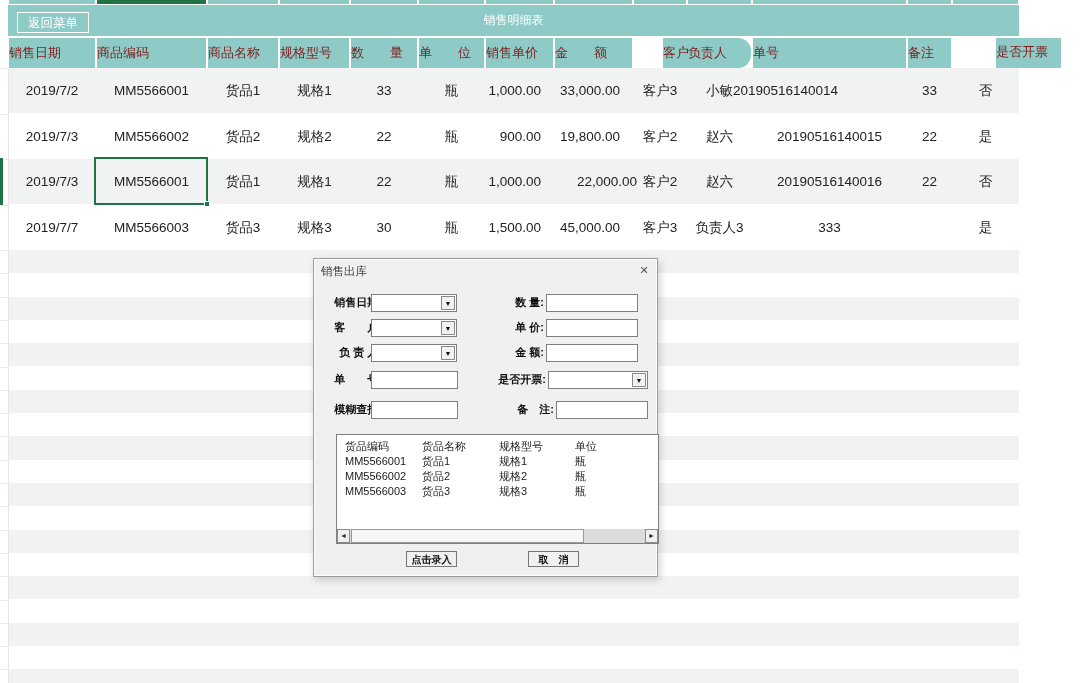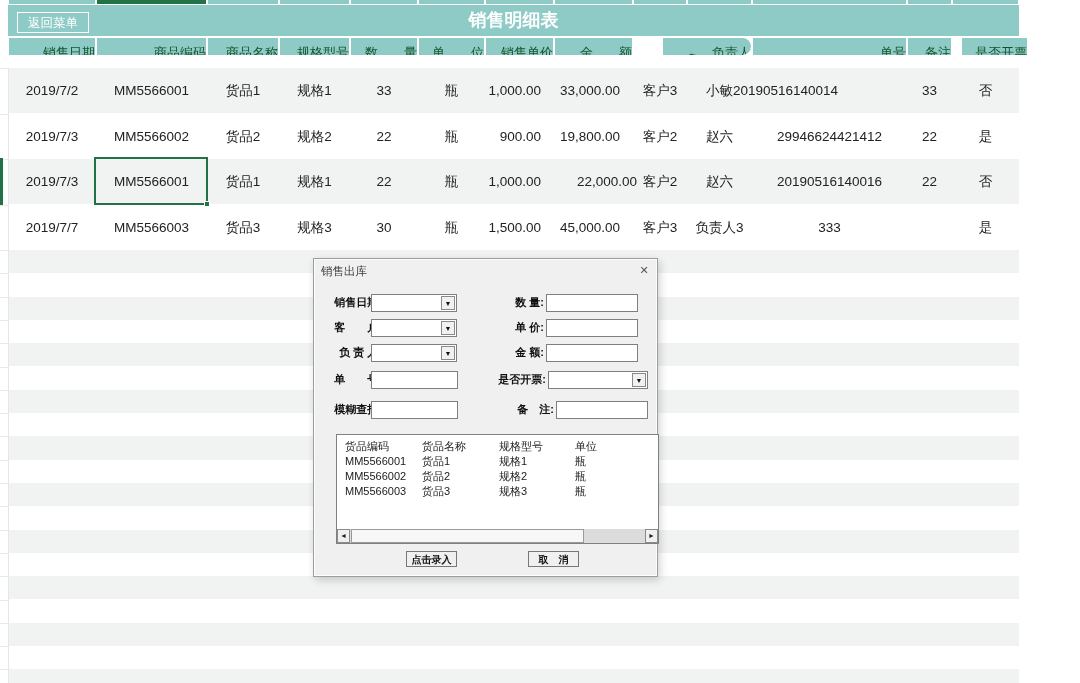--- a/index.html
+++ b/index.html
@@ -8,23 +8,23 @@
   .screen { position:relative; width:1080px; height:683px; background:#fff; overflow:hidden; }
 
   
   .seg { position:absolute; top:0; height:4px; background:var(--teal); }
   .seg.active-col { background:var(--green); }
   .title-row { position:absolute; left:8px; top:5px; width:1011px; height:31px; background:var(--teal); }
   .back-btn { position:absolute; left:9px; top:7px; width:72px; height:21px;
               background:transparent; border:1px solid #fff; color:#fff; font-size:12.5px;
               font-family:inherit; cursor:pointer; line-height:18px; }
   .table-title { position:absolute; left:0; top:0; width:100%; height:31px; line-height:31px;
-                 text-align:center; color:#fff; font-weight:bold; font-size:18px; }
-  .hdr-cell { position:absolute; top:38px; height:17px; background:var(--teal); color:#14532d;
-              font-size:13px; text-align:right; line-height:30px; overflow:hidden; white-space:nowrap; }
+                 text-align:center; color:#fff; font-weight:normal; font-size:12px; }
+  .hdr-cell { position:absolute; top:38px; height:30px; background:var(--teal); color:#7f1d1d;
+              font-size:13px; text-align:left; line-height:30px; overflow:hidden; white-space:nowrap; }
   .data-band { position:absolute; left:8px; width:1011px; height:45px; }
   .band-gray { background:var(--band); }
   .band-white { background:#fff; }
   .cell { position:absolute; top:0; height:45.5px; line-height:45.5px; font-size:13.5px;
           color:#222; text-align:center; white-space:nowrap; overflow:hidden; }
   .cell.num { text-align:right; padding-right:13px; }
   .stripe { position:absolute; left:8px; width:1011px; }
   .gutter-line { position:absolute; left:0; width:8px; border-top:1px solid #e9e9e9; height:0; }
   .vline { position:absolute; left:8px; top:68px; width:1px; height:615px; background:#e6e6e6; }
   .sel-rowbar { position:absolute; left:0; top:158px; width:3px; height:47px; background:var(--green); }
@@ -97,21 +97,21 @@
       <div class="hdr-cell" style="left: 208px; width: 70px;">商品名称</div>
       <div class="hdr-cell" style="left: 280px; width: 69px;">规格型号</div>
       <div class="hdr-cell" style="left: 351px; width: 66px;">数　　量</div>
       <div class="hdr-cell" style="left: 419px; width: 65px;">单　　位</div>
       <div class="hdr-cell" style="left: 486px; width: 67px;">销售单价</div>
       <div class="hdr-cell" style="left: 555px; width: 77px;">金　　额</div>
       <div class="hdr-cell" style="left: 634px; width: 52px; margin-left: 29px;">客户</div>
       <div class="hdr-cell" style="left: 688px; width: 63px; border-radius: 13px;">负责人</div>
       <div class="hdr-cell" style="left: 753px; width: 153px;">单号</div>
       <div class="hdr-cell" style="left: 908px; width: 43px;">备注</div>
-      <div class="hdr-cell" style="left: 962px; width: 65px;">是否开票</div>
+      <div class="hdr-cell" style="left: 996px; width: 65px; font-family: Liberation Mono, monospace;">是否开票</div>
     </div>
   <div id="datarows">
       <div class="data-band band-gray" style="top: 68px;">
         <div class="cell" style="left: 0px; width: 88px;">2019/7/2</div>
         <div class="cell" style="left: 88px; width: 111px;">MM5566001</div>
         <div class="cell" style="left: 199px; width: 72px;">货品1</div>
         <div class="cell" style="left: 271px; width: 71px;">规格1</div>
         <div class="cell" style="left: 342px; width: 68px;">33</div>
         <div class="cell" style="left: 410px; width: 67px;">瓶</div>
         <div class="cell num" style="left: 477px; width: 69px;">1,000.00</div>
@@ -127,21 +127,21 @@
         <div class="cell" style="left: 0px; width: 88px;">2019/7/3</div>
         <div class="cell" style="left: 88px; width: 111px;">MM5566002</div>
         <div class="cell" style="left: 199px; width: 72px;">货品2</div>
         <div class="cell" style="left: 271px; width: 71px;">规格2</div>
         <div class="cell" style="left: 342px; width: 68px;">22</div>
         <div class="cell" style="left: 410px; width: 67px;">瓶</div>
         <div class="cell num" style="left: 477px; width: 69px;">900.00</div>
         <div class="cell num" style="left: 546px; width: 79px;">19,800.00</div>
         <div class="cell" style="left: 625px; width: 54px;">客户2</div>
         <div class="cell" style="left: 679px; width: 65px;">赵六</div>
-        <div class="cell" style="left: 744px; width: 155px;">29946624421412</div>
+        <div class="cell" style="left: 744px; width: 155px;">20190516140015</div>
         <div class="cell" style="left: 899px; width: 45px;">22</div>
         <div class="cell" style="left: 944px; width: 67px;">是</div>
       </div>
       <div class="gutter-line" style="top: 113.5px;"></div>
       <div class="data-band band-gray" style="top: 159px;">
         <div class="cell" style="left: 0px; width: 88px;">2019/7/3</div>
         <div class="cell" style="left: 88px; width: 111px;">MM5566001</div>
         <div class="cell" style="left: 199px; width: 72px;">货品1</div>
         <div class="cell" style="left: 271px; width: 71px;">规格1</div>
         <div class="cell" style="left: 342px; width: 68px;">22</div>

